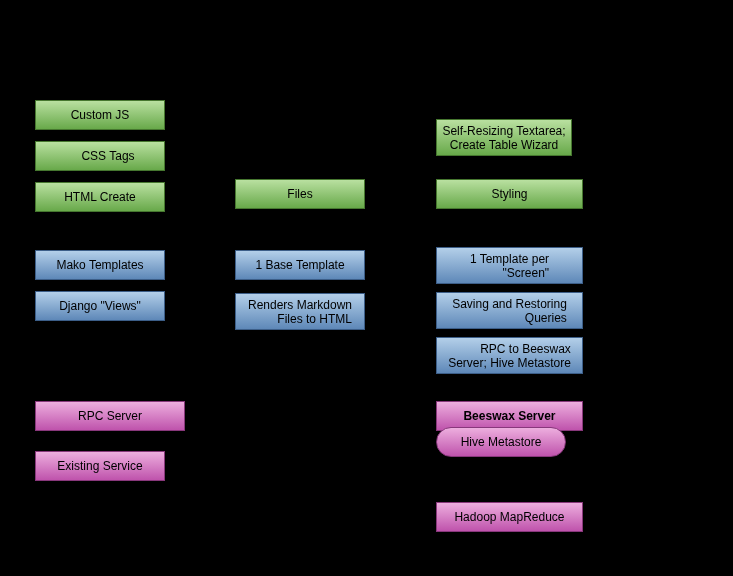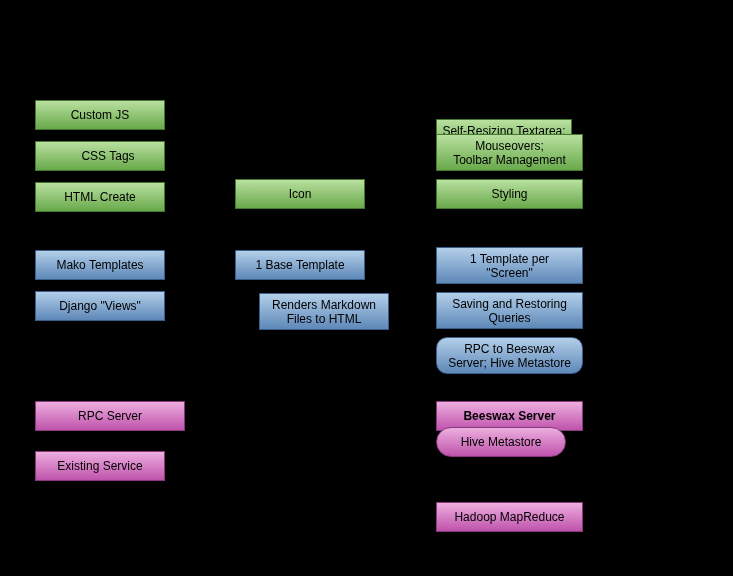--- a/index.html
+++ b/index.html
@@ -31,20 +31,21 @@
     box-sizing: border-box;
     border: 1px solid #222;
   }
   .box.green {
     background: linear-gradient(to bottom, var(--green-top, #b9e0a0), var(--green-bottom, #68a94a));
     border-color: var(--green-border, #46772f);
   }
   .box.blue {
     background: linear-gradient(to bottom, var(--blue-top, #b3cfe9), var(--blue-bottom, #5e88b8));
     border-color: var(--blue-border, #3c5e88);
+    text-align: right;
   }
   .box.magenta {
     background: linear-gradient(to bottom, var(--magenta-top, #edaede), var(--magenta-bottom, #bf53ac));
     border-color: var(--magenta-border, #88387b);
   }
 </style>
 </head>
 <body style="background: rgb(0, 0, 0);">
 
 <div class="canvas">
@@ -52,35 +53,33 @@
   <div class="box green" style="left:35px; top:100px; width:130px; height:30px;">Custom JS</div>
   <div class="box green" style="left:35px; top:141px; width:130px; height:30px;padding-left:16px;">CSS Tags</div>
   <div class="box green" style="left:35px; top:182px; width:130px; height:30px;">HTML Create</div>
 
   <div class="box blue" style="left:35px; top:250px; width:130px; height:30px;">Mako Templates</div>
   <div class="box blue" style="left:35px; top:291px; width:130px; height:30px;">Django "Views"</div>
 
   <div class="box magenta" style="left:35px; top:401px; width:150px; height:30px;">RPC Server</div>
   <div class="box magenta" style="left:35px; top:451px; width:130px; height:30px;">Existing Service</div>
 
-  <div class="box green" style="left:235px; top:179px; width:130px; height:30px;">Icon</div>
+  <div class="box green" style="left:235px; top:179px; width:130px; height:30px;">Files</div>
   <div class="box blue" style="left:235px; top:250px; width:130px; height:30px;">1 Base Template</div>
-  <div class="box blue" style="left:235px; top:293px; width:130px; height:37px;margin-left:24px;">Renders Markdown
+  <div class="box blue" style="left:235px; top:293px; width:130px; height:37px;">Renders Markdown
 Files to HTML</div>
 
   <div class="box green" style="left:436px; top:95px; width:136px; height:37px;margin-top:24px;">Self-Resizing Textarea;
 Create Table Wizard</div>
-  <div class="box green" style="left:436px; top:134px; width:147px; height:37px;">Mouseovers;
-Toolbar Management</div>
   <div class="box green" style="left:436px; top:179px; width:147px; height:30px;">Styling</div>
 
   <div class="box blue" style="left:436px; top:247px; width:147px; height:37px;">1 Template per
 "Screen"</div>
   <div class="box blue" style="left:436px; top:292px; width:147px; height:37px;">Saving and Restoring
 Queries</div>
-  <div class="box blue" style="left:436px; top:337px; width:147px; height:37px;border-radius:11px;">RPC to Beeswax
+  <div class="box blue" style="left:436px; top:337px; width:147px; height:37px;">RPC to Beeswax
 Server; Hive Metastore</div>
 
   <div class="box magenta" style="left:436px; top:401px; width:147px; height:30px;font-weight:bold;">Beeswax Server</div>
   <div class="box magenta" style="left:436px; top:427px; width:130px; height:30px;border-radius:15px;">Hive Metastore</div>
   <div class="box magenta" style="left:436px; top:502px; width:147px; height:30px;">Hadoop MapReduce</div>
 
 </div>
 
 </body></html>

